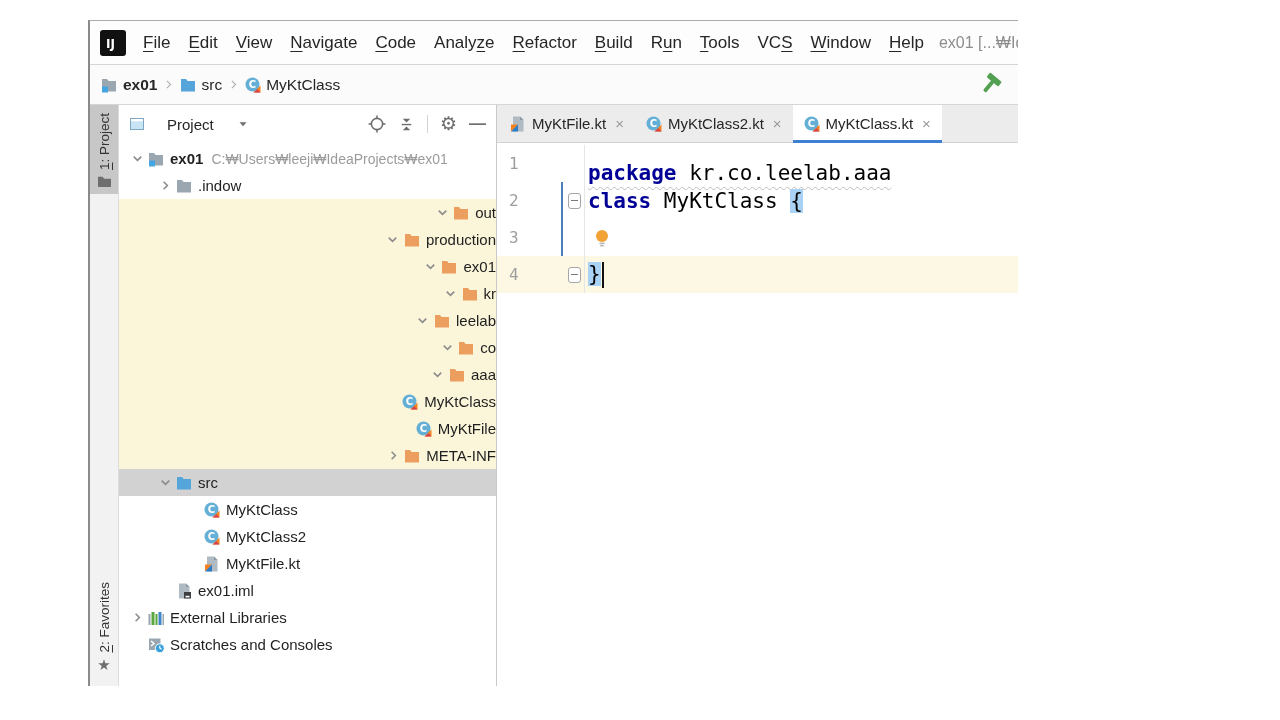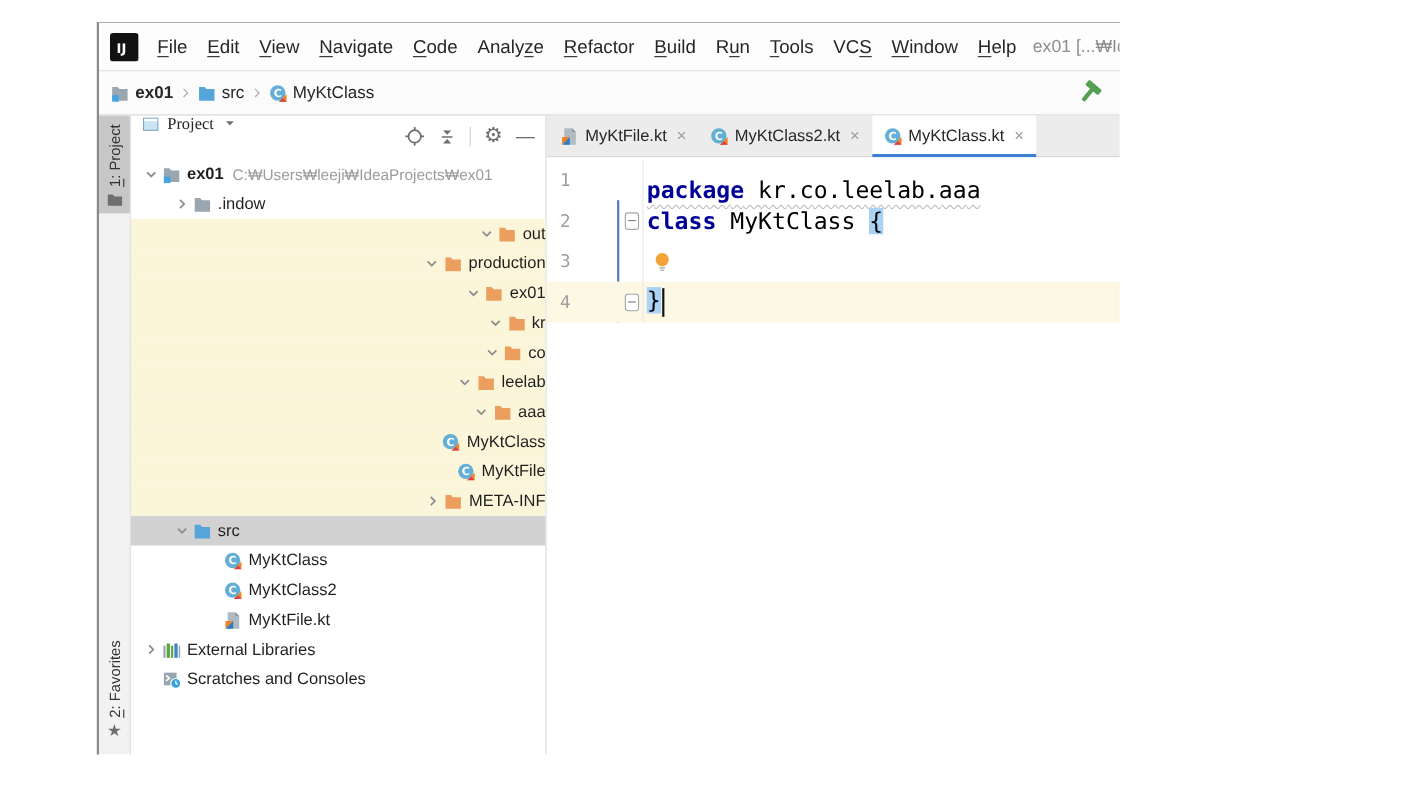--- a/index.html
+++ b/index.html
@@ -34,21 +34,21 @@
             display:flex; flex-direction:column; align-items:stretch; }
   .stripe-tab { display:flex; flex-direction:column; align-items:center; gap:5px; padding:8px 0 6px; }
   .stripe-tab.selected { background:#c7c7c7; }
   .stripe-tab .vtext { writing-mode:vertical-rl; transform:rotate(180deg); font-size:13.5px; color:#333; }
   .stripe-tab.bottom { margin-top:auto; margin-bottom:8px; }
   .star-glyph { font-size:15px; color:#6e6e6e; line-height:14px; }
 
   
   .project-panel { width:378px; flex:none; display:flex; flex-direction:column;
                    border-right:1px solid #c9c9c9; background:#fff; min-height:0; }
-  .panel-header { height:38px; flex:none; display:flex; gap:7px; padding:0 10px;font-family:Liberation Serif, serif; }
+  .panel-header { height:38px; flex:none; display:flex; align-items:center; gap:22px; padding:0 10px; }
   .panel-title { font-size:15px; color:#262626; }
   .header-actions { margin-left:auto; display:flex; align-items:center; gap:12px; }
   .hdr-sep { width:1px; height:18px; background:#d2d2d2; }
   .gear-glyph { font-size:19px; color:#6e6e6e; line-height:16px; }
   .minus-glyph { font-size:17px; color:#6e6e6e; font-weight:bold; line-height:16px; }
 
   .tree { flex:1; overflow:hidden; padding-top:2px; font-size:15px; color:#1f1f1f; }
   .tree-row { height:27px; display:flex; align-items:center; white-space:nowrap; cursor:default; }
   .tree-row.hl { background:#fbf6da;justify-content:flex-end; }
   .tree-row.selected { background:#d2d2d2; }
@@ -284,45 +284,45 @@
                   <polyline points="4,6 8,10 12,6" fill="none" stroke="#8c8c8c" stroke-width="1.7"></polyline>
                 </svg>
               </span>
               <span class="tr-icon">
                 <svg width="16" height="15" viewBox="0 0 16 15">
                   <path d="M1 2h5l1.6 2H15v10.5H1z" fill="#ec9e5e"></path>
                 </svg>
               </span>
               <span class="tr-label">kr</span>
             </div>
+            <div class="tree-row hl" style="padding-left:176px">
+              <span class="tr-chev">
+                <svg width="15" height="15" viewBox="0 0 16 16">
+                  <polyline points="4,6 8,10 12,6" fill="none" stroke="#8c8c8c" stroke-width="1.7"></polyline>
+                </svg>
+              </span>
+              <span class="tr-icon">
+                <svg width="16" height="15" viewBox="0 0 16 15">
+                  <path d="M1 2h5l1.6 2H15v10.5H1z" fill="#ec9e5e"></path>
+                </svg>
+              </span>
+              <span class="tr-label">leelab</span>
+            </div>
             <div class="tree-row hl" style="padding-left:148px">
               <span class="tr-chev">
                 <svg width="15" height="15" viewBox="0 0 16 16">
                   <polyline points="4,6 8,10 12,6" fill="none" stroke="#8c8c8c" stroke-width="1.7"></polyline>
                 </svg>
               </span>
               <span class="tr-icon">
                 <svg width="16" height="15" viewBox="0 0 16 15">
                   <path d="M1 2h5l1.6 2H15v10.5H1z" fill="#ec9e5e"></path>
                 </svg>
               </span>
               <span class="tr-label">co</span>
-            </div>
-            <div class="tree-row hl" style="padding-left:176px">
-              <span class="tr-chev">
-                <svg width="15" height="15" viewBox="0 0 16 16">
-                  <polyline points="4,6 8,10 12,6" fill="none" stroke="#8c8c8c" stroke-width="1.7"></polyline>
-                </svg>
-              </span>
-              <span class="tr-icon">
-                <svg width="16" height="15" viewBox="0 0 16 15">
-                  <path d="M1 2h5l1.6 2H15v10.5H1z" fill="#ec9e5e"></path>
-                </svg>
-              </span>
-              <span class="tr-label">leelab</span>
             </div>
             <div class="tree-row hl" style="padding-left:204px">
               <span class="tr-chev">
                 <svg width="15" height="15" viewBox="0 0 16 16">
                   <polyline points="4,6 8,10 12,6" fill="none" stroke="#8c8c8c" stroke-width="1.7"></polyline>
                 </svg>
               </span>
               <span class="tr-icon">
                 <svg width="16" height="15" viewBox="0 0 16 15">
                   <path d="M1 2h5l1.6 2H15v10.5H1z" fill="#ec9e5e"></path>
@@ -408,20 +408,32 @@
               <span class="tr-chev"></span>
               <span class="tr-icon">
                 <svg width="16" height="16" viewBox="0 0 16 16">
                   <path d="M3 0.5h7l3.5 3.5v11.5H3z" fill="#afbac3"></path>
                   <path d="M10 0.5l3.5 3.5H10z" fill="#8c99a4"></path>
                   <polygon points="1,8.5 8,8.5 1,15.5" fill="#f4801f"></polygon>
                   <polygon points="1,15.5 8,8.5 8,15.5" fill="#2e7cc3"></polygon>
                 </svg>
               </span>
               <span class="tr-label">MyKtFile.kt</span>
+            </div>
+            <div class="tree-row" style="padding-left:36px">
+              <span class="tr-chev"></span>
+              <span class="tr-icon">
+                <svg width="16" height="16" viewBox="0 0 16 16">
+                  <path d="M3 0.5h7l3.5 3.5v11.5H3z" fill="#afbac3"></path>
+                  <path d="M10 0.5l3.5 3.5H10z" fill="#8c99a4"></path>
+                  <rect x="8" y="9" width="7" height="6.5" fill="#3c3f41"></rect>
+                  <rect x="9.5" y="12.8" width="4" height="1.6" fill="#fff"></rect>
+                </svg>
+              </span>
+              <span class="tr-label">ex01.iml</span>
             </div>
             <div class="tree-row" style="padding-left:8px">
               <span class="tr-chev">
                 <svg width="15" height="15" viewBox="0 0 16 16">
                   <polyline points="6,4 10,8 6,12" fill="none" stroke="#8c8c8c" stroke-width="1.7"></polyline>
                 </svg>
               </span>
               <span class="tr-icon">
                 <svg width="16" height="16" viewBox="0 0 16 16">
                   <rect x="0.5" y="4" width="2" height="11" fill="#9aa7b0"></rect>

